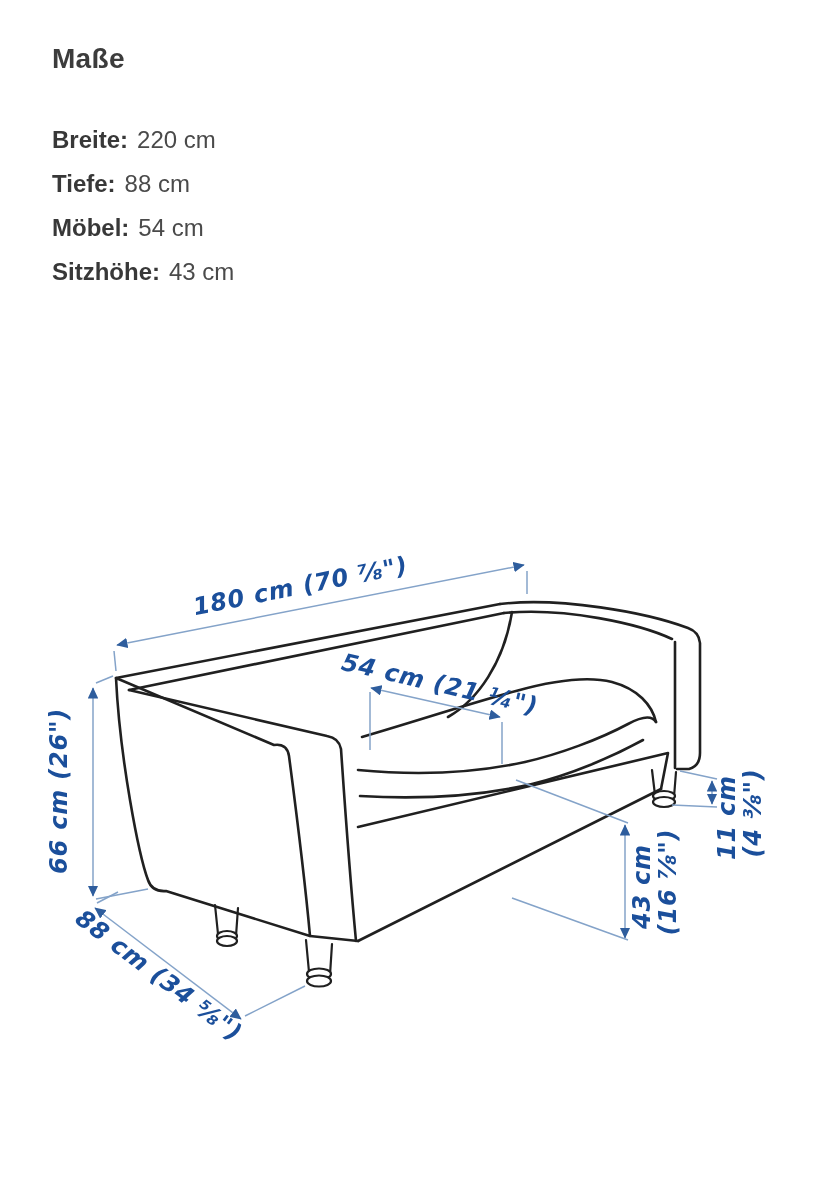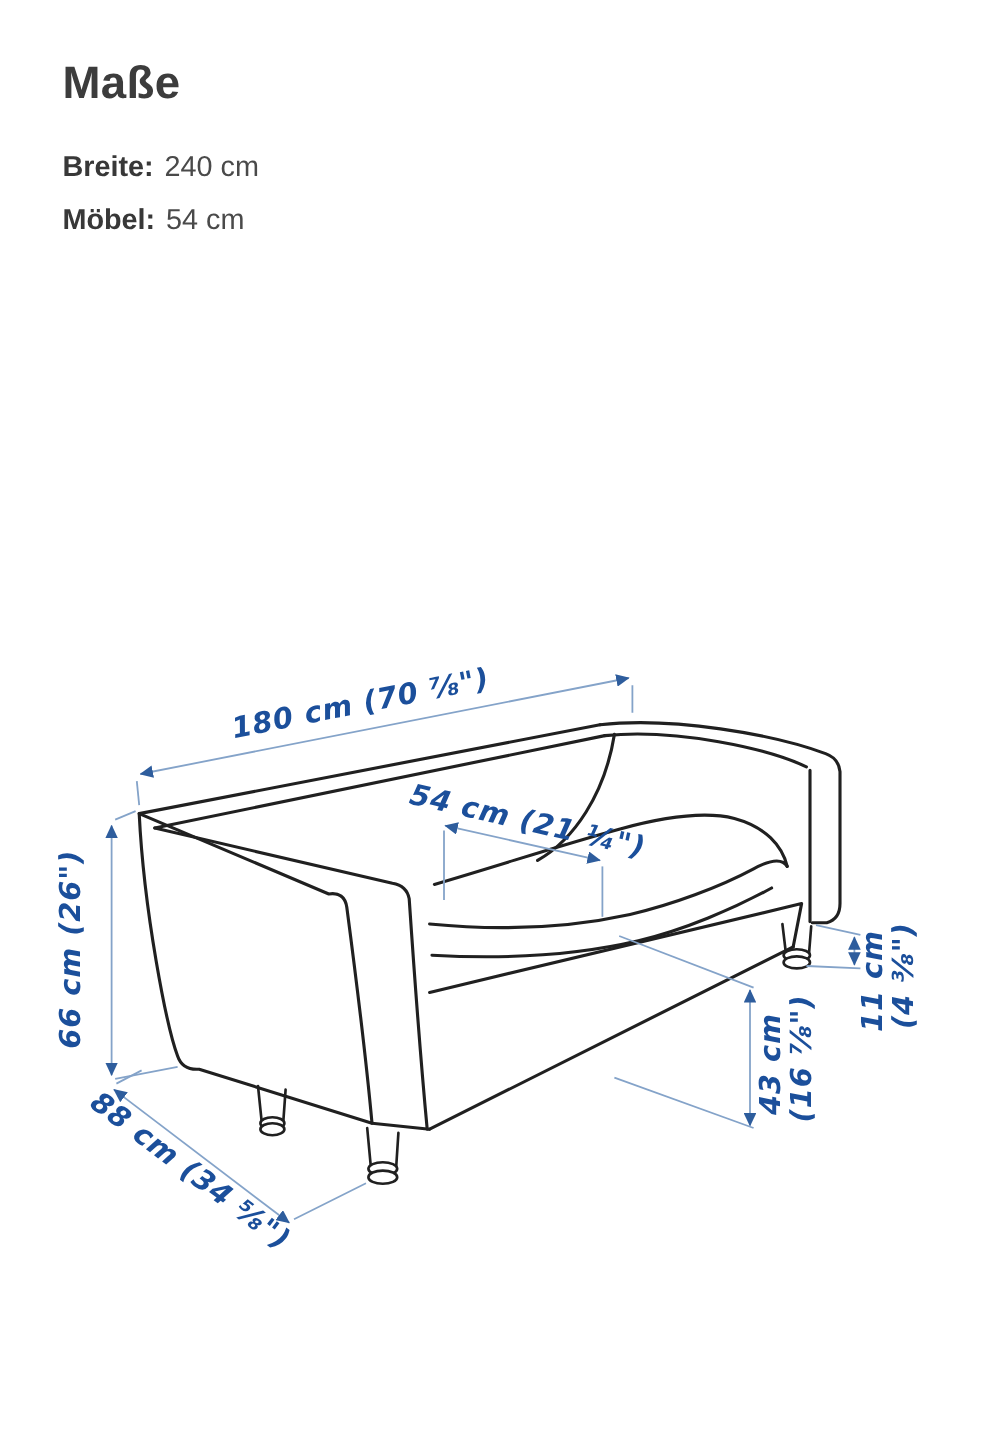--- a/index.html
+++ b/index.html
@@ -1,40 +1,48 @@
 <!DOCTYPE html>
 <html><head>
 <meta charset="utf-8">
 <style>
   html,body{margin:0;padding:0;background:#ffffff;}
   body{width:824px;height:1200px;position:relative;overflow:hidden;
        font-family:"Liberation Sans",sans-serif;}
-  .page-title{position:absolute;left:52px;top:24px;font-size:38px;font-weight:700;
+  .page-title{position:absolute;left:52px;top:24px;font-size:28px;font-weight:700;
        color:#3c3c3c;letter-spacing:.3px;}
   .specs{position:absolute;left:52px;top:118px;text-align:right;}
   .spec-row{height:44px;display:flex;align-items:center;font-size:24px;color:#4a4a4a;}
   .spec-label{font-weight:700;color:#383838;margin-right:9px;white-space:pre;}
   .spec-value{font-weight:400;}
   svg.diagram{position:absolute;left:0;top:530px;}
   .dimlabel text{font-family:"DejaVu Sans","Liberation Sans",sans-serif;
        font-style:italic;font-weight:700;font-size:24px;letter-spacing:.8px;fill:#1b4f9b;}
 </style>
 </head>
 <body>
 
 <h1 class="page-title">Maße</h1>
 
 <div class="specs">
   <div class="spec-row">
     <span class="spec-label">Breite:</span>
-    <span class="spec-value">240 cm</span>
+    <span class="spec-value">220 cm</span>
+  </div>
+  <div class="spec-row">
+    <span class="spec-label">Tiefe:</span>
+    <span class="spec-value">88 cm</span>
   </div>
   <div class="spec-row">
     <span class="spec-label">Möbel:</span>
     <span class="spec-value">54 cm</span>
+  </div>
+  <div class="spec-row">
+    <span class="spec-label">Sitzhöhe:</span>
+    <span class="spec-value">43 cm</span>
   </div>
 </div>
 
 <svg class="diagram" width="824" height="670" viewBox="0 530 824 670" xmlns="http://www.w3.org/2000/svg">
   <defs>
     <marker id="arr" viewBox="0 0 7.5 7" refX="7" refY="3.5" markerWidth="7.5" markerHeight="7" orient="auto-start-reverse">
       <path d="M0,0 L7.5,3.5 L0,7 Z" fill="#2e5d9d"></path>
     </marker>
   </defs>
 

